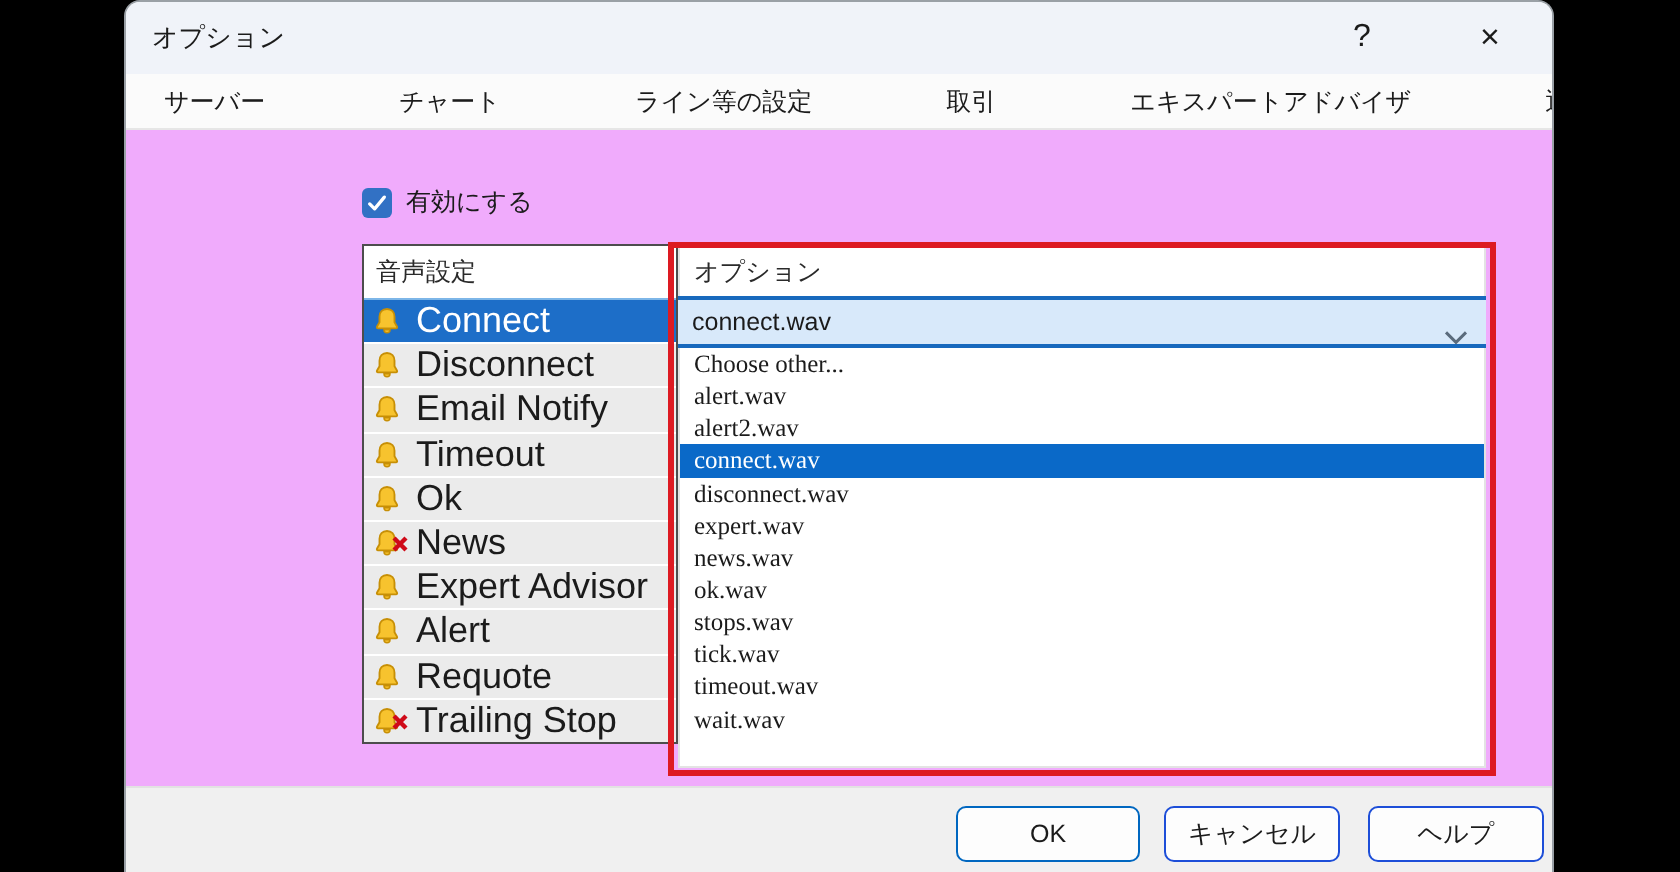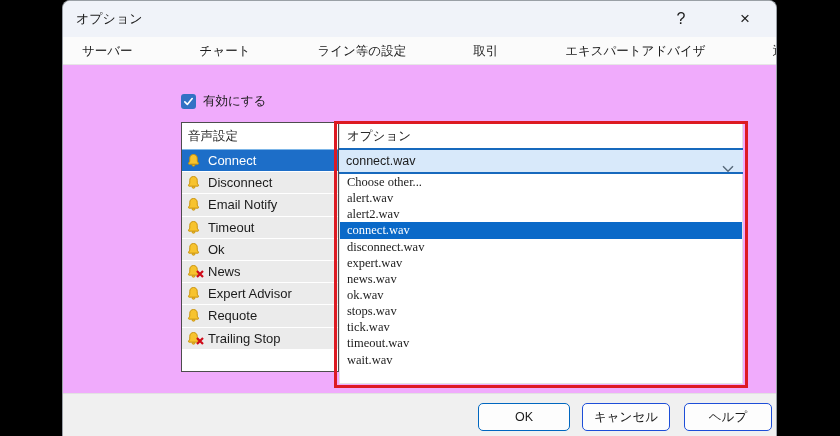--- a/index.html
+++ b/index.html
@@ -41,21 +41,21 @@
   .cbx { width:15px; height:15px; background:#3271c4; border-radius:3px;
          display:inline-flex; align-items:center; justify-content:center; }
   .cbx-label { margin-left:7px; font-size:12.5px; color:#1b1b1b; }
 
   
   .sound-table { position:absolute; left:118px; top:57px; width:158px; height:250px;
                  background:#fff; border:1px solid #4d4d4d; }
   .sound-header { height:26px; line-height:26px; padding-left:6px; font-size:12.5px;
                   color:#2a2a2a; background:#fff; }
   .sound-row { height:22.2px; display:flex; align-items:center; padding-left:4px;
-               background:#ebebeb; border-top:1px solid #fff; font-size:13px; color:#1b1b1b; }
+               background:#ebebeb; border-top:1px solid #fff; font-size:18px; color:#1b1b1b; }
   .sound-row.selected { background:#1d6ec8; color:#fff; border-top:1px solid #7db6e8; }
   .bell { position:relative; width:15px; height:15px; margin-right:7px; flex:0 0 auto; }
   .bell svg.bell-shape { display:block; }
   .bell .bell-x { display:none; position:absolute; right:-3px; bottom:-2px; }
   .sound-row.muted .bell-x { display:block; }
 
   
   .folder-panel { position:absolute; left:276px; top:57px; width:404px; }
   .folder-header { height:26px; line-height:26px; padding-left:7px; font-size:12.5px;
                    color:#2a2a2a; background:#fff; border:1px solid #e3e3e3; border-bottom:none; }
@@ -203,20 +203,30 @@
     <span class="bell">
       <svg class="bell-shape" width="15" height="15" viewBox="0 0 16 16">
         <path d="M8 1.6c-2.5 0-4 1.8-4 4.1v3L2.7 10.9c-.3.5 0 1 .5 1h9.6c.5 0 .8-.5.5-1L12 8.7v-3c0-2.3-1.5-4.1-4-4.1z" fill="#f7c32e" stroke="#c78f06" stroke-width="1"></path>
         <path d="M6.4 12.6a1.6 1.6 0 0 0 3.2 0z" fill="#f7c32e" stroke="#c78f06" stroke-width="0.8"></path>
       </svg>
 
     </span>
     <span class="row-label">Expert Advisor</span>
   </div>
 
+  <div class="sound-row">
+    <span class="bell">
+      <svg class="bell-shape" width="15" height="15" viewBox="0 0 16 16">
+        <path d="M8 1.6c-2.5 0-4 1.8-4 4.1v3L2.7 10.9c-.3.5 0 1 .5 1h9.6c.5 0 .8-.5.5-1L12 8.7v-3c0-2.3-1.5-4.1-4-4.1z" fill="#f7c32e" stroke="#c78f06" stroke-width="1"></path>
+        <path d="M6.4 12.6a1.6 1.6 0 0 0 3.2 0z" fill="#f7c32e" stroke="#c78f06" stroke-width="0.8"></path>
+      </svg>
+
+    </span>
+    <span class="row-label">Alert</span>
+  </div>
 
   <div class="sound-row">
     <span class="bell">
       <svg class="bell-shape" width="15" height="15" viewBox="0 0 16 16">
         <path d="M8 1.6c-2.5 0-4 1.8-4 4.1v3L2.7 10.9c-.3.5 0 1 .5 1h9.6c.5 0 .8-.5.5-1L12 8.7v-3c0-2.3-1.5-4.1-4-4.1z" fill="#f7c32e" stroke="#c78f06" stroke-width="1"></path>
         <path d="M6.4 12.6a1.6 1.6 0 0 0 3.2 0z" fill="#f7c32e" stroke="#c78f06" stroke-width="0.8"></path>
       </svg>
 
     </span>
     <span class="row-label">Requote</span>

